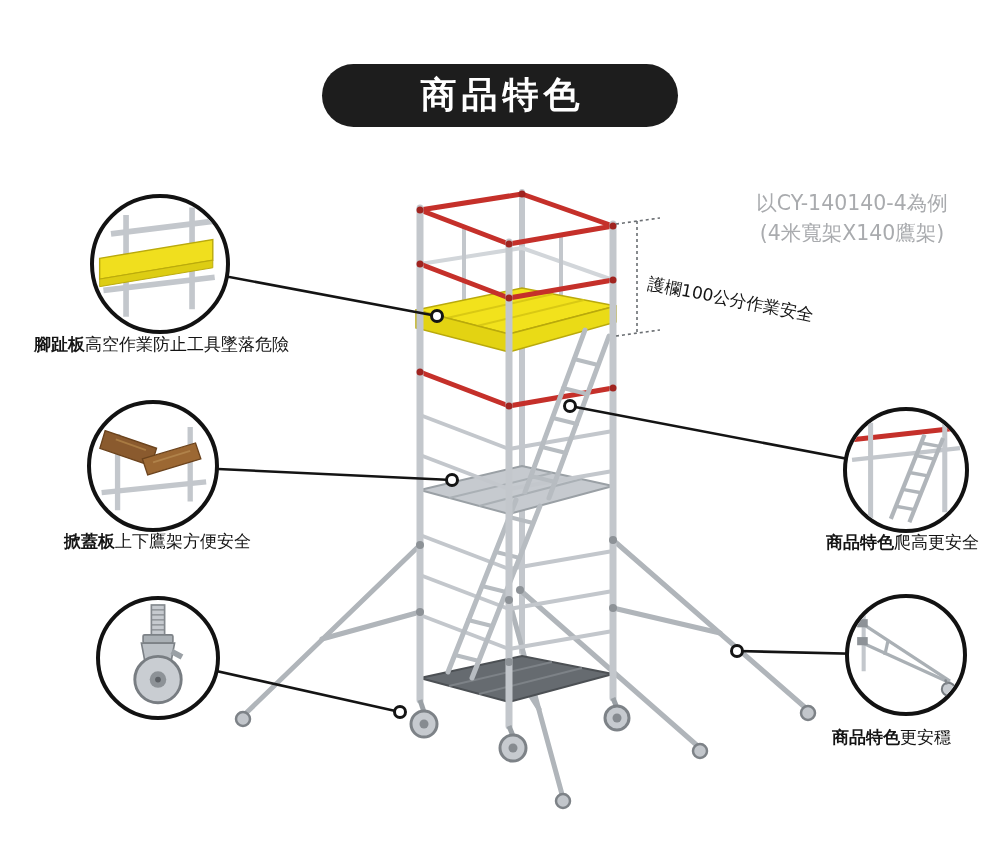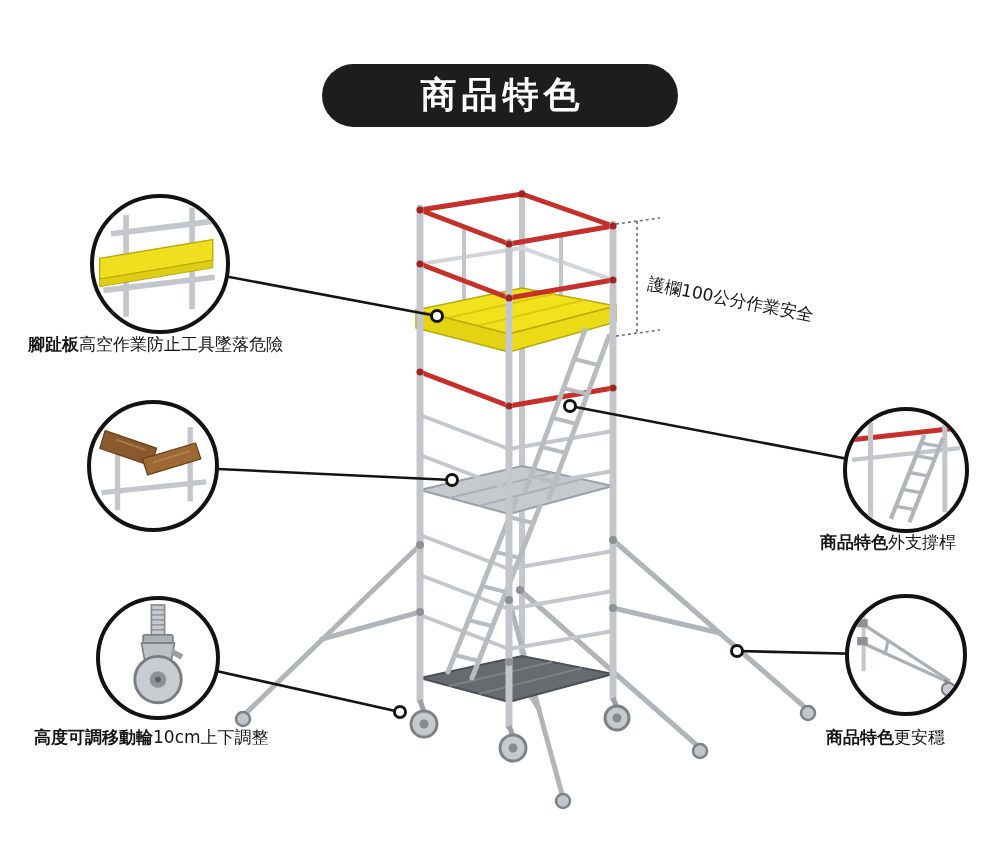--- a/index.html
+++ b/index.html
@@ -19,21 +19,21 @@
   }
   .model-note{
     position:absolute;left:722px;top:188px;width:260px;z-index:3;text-align:center;
     color:var(--note-gray,#a9abae);font-size:20.5px;line-height:30px;
   }
   .guardrail-note{
     position:absolute;left:648px;top:272px;z-index:3;font-size:17px;color:#141414;
     white-space:nowrap;transform:rotate(11deg);transform-origin:0 50%;
   }
   .callout-label{
-    position:absolute;z-index:3;font-size:17px;color:#141414;white-space:nowrap;
+    position:absolute;z-index:3;font-size:17px;color:#141414;white-space:nowrap;margin-left:6px;
   }
   .callout-label b{font-weight:bold;}
   .detail-circle{
     position:absolute;z-index:2;border-radius:50%;
     border:4px solid var(--outline-black,#121212);
     background:#ffffff;overflow:hidden;box-sizing:border-box;
     display:flex;align-items:center;justify-content:center;
   }
   .detail-circle svg{width:100%;height:100%;display:block;}
 </style>
@@ -209,20 +209,24 @@
       <circle cx="400" cy="712" r="5.5"></circle>
       <circle cx="570" cy="406" r="5.5"></circle>
       <circle cx="737" cy="651" r="5.5"></circle>
     </g>
   </svg>
 
   <div class="title-badge">
     <span>商品特色</span>
   </div>
 
+  <div class="model-note">
+    <div>以CY-140140-4為例</div>
+    <div>(4米寬架X140鷹架)</div>
+  </div>
 
   <div class="guardrail-note">護欄100公分作業安全</div>
 
   <div class="detail-circle" style="left:90px;top:194px;width:140px;height:140px;">
     <svg viewBox="0 0 140 140">
       <g stroke="#c3c7cc" stroke-width="6" fill="none">
         <line x1="18" y1="38" x2="132" y2="24"></line>
         <line x1="10" y1="98" x2="128" y2="84"></line>
         <line x1="34" y1="18" x2="34" y2="126"></line>
         <line x1="104" y1="10" x2="104" y2="118"></line>
@@ -297,26 +301,26 @@
       <rect x="10" y="48" width="13" height="10" fill="#8d9297"></rect>
       <circle cx="122" cy="112" r="8" fill="#c9cdd2" stroke="#787d82" stroke-width="2.5"></circle>
       <line x1="118" y1="100" x2="121" y2="106" stroke="#84898e" stroke-width="3"></line>
     </svg>
   </div>
 
   <div class="callout-label" style="left:28px;top:333px;">
     <b>腳趾板</b><span>高空作業防止工具墜落危險</span>
   </div>
 
-
-  <div class="callout-label" style="left:34px;top:726px;">
-    <b>高度可調移動輪</b><span>10cm上下調整</span>
-  </div>
+  <div class="callout-label" style="left:58px;top:530px;">
+    <b>掀蓋板</b><span>上下鷹架方便安全</span>
+  </div>
+
 
   <div class="callout-label" style="left:820px;top:531px;">
-    <b>商品特色</b><span>外支撐桿</span>
+    <b>商品特色</b><span>爬高更安全</span>
   </div>
 
   <div class="callout-label" style="left:826px;top:726px;">
     <b>商品特色</b><span>更安穩</span>
   </div>
 
 </div>
 
 </body></html>

